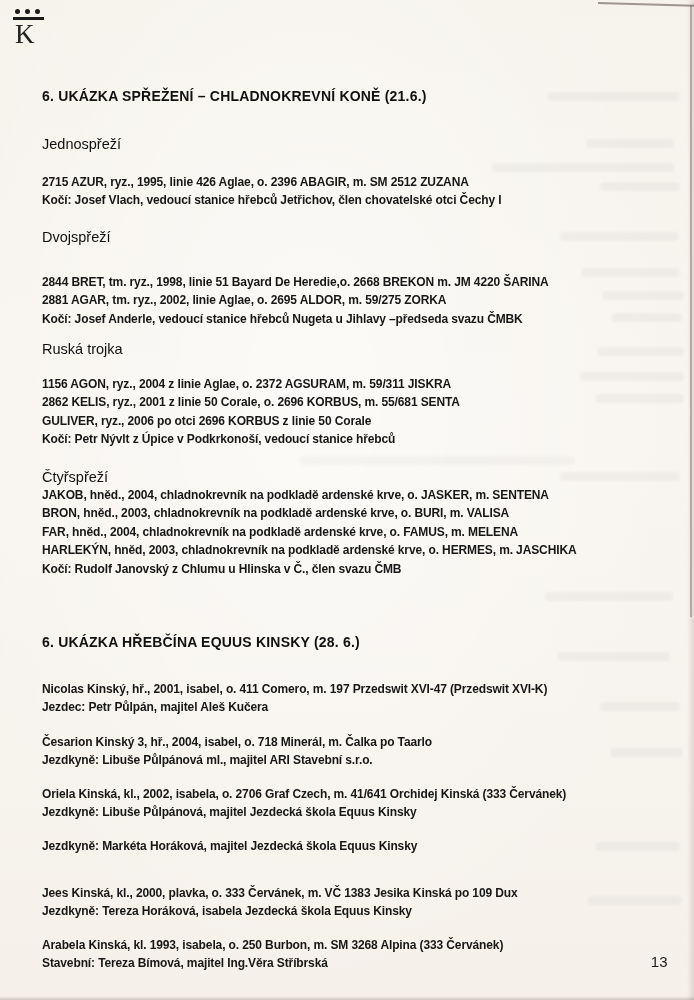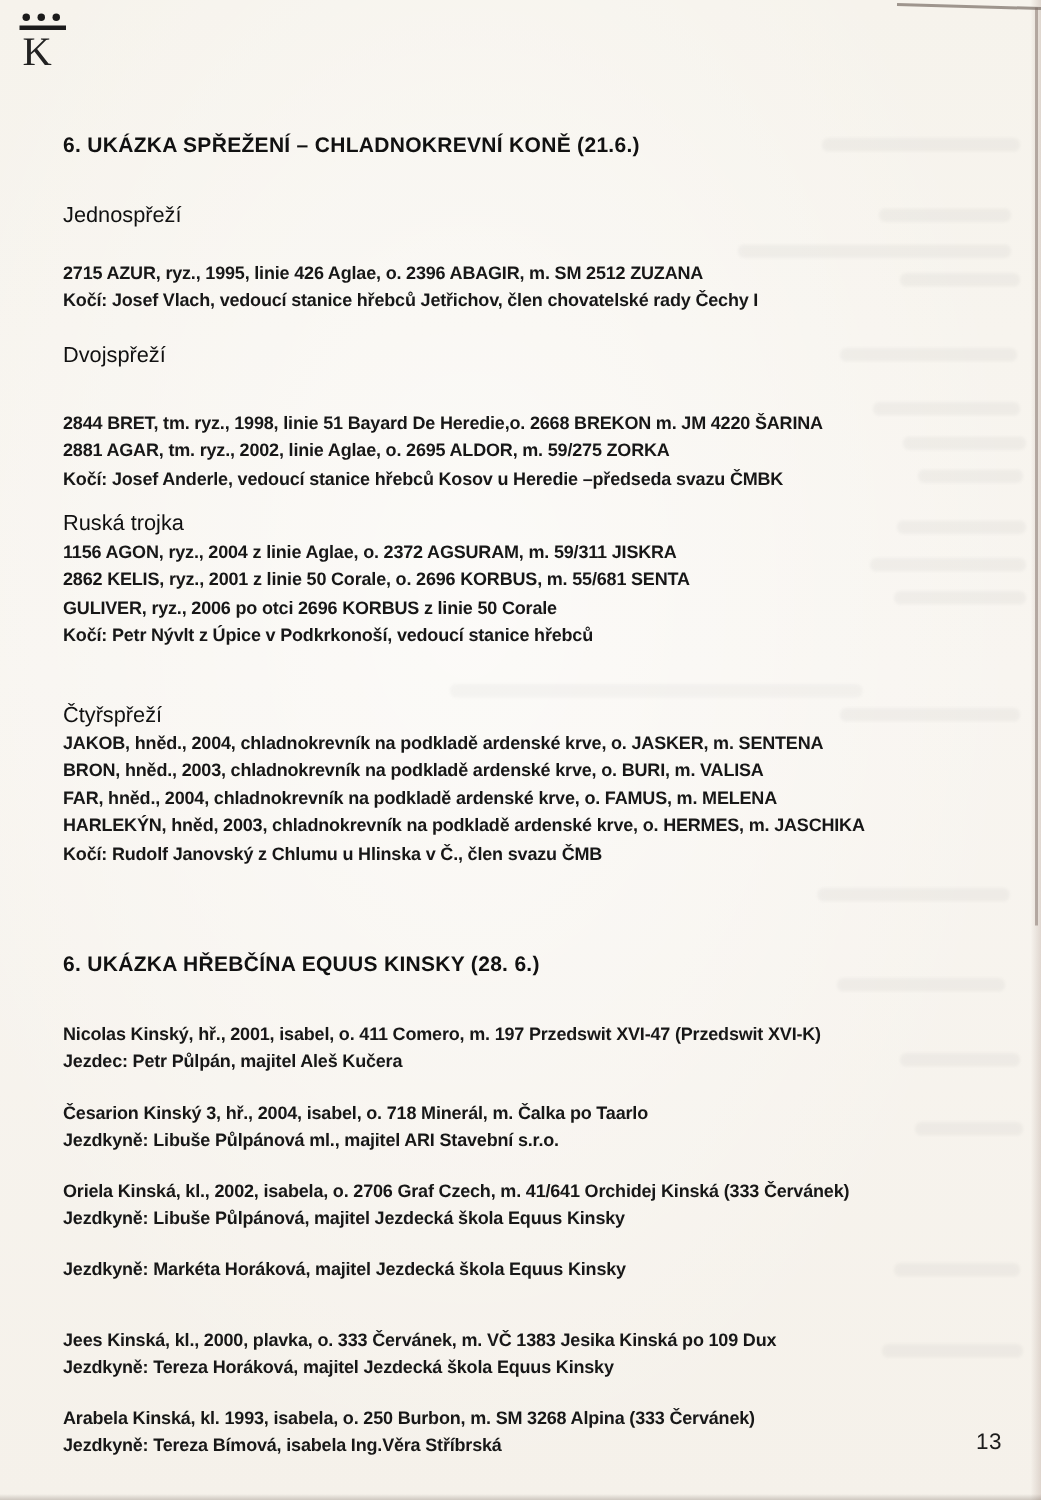--- a/index.html
+++ b/index.html
@@ -91,32 +91,32 @@
   </div>
   <div class="rule"></div>
   <div class="k">K</div>
 </div>
 
 <div class="abs h1" style="top:88px">6. UKÁZKA SPŘEŽENÍ – CHLADNOKREVNÍ KONĚ (21.6.)</div>
 
 <div class="abs sub" style="top:136px">Jednospřeží</div>
 <div class="abs blk" style="top:173px">
   <p>2715 AZUR,  ryz., 1995, linie 426 Aglae, o. 2396 ABAGIR, m. SM 2512 ZUZANA</p>
-  <p>Kočí: Josef Vlach, vedoucí stanice hřebců Jetřichov, člen chovatelské rady Čechy I</p>
+  <p>Kočí: Josef Vlach, vedoucí stanice hřebců Jetřichov, člen chovatelské otci Čechy I</p>
 </div>
 
 <div class="abs sub" style="top:229px">Dvojspřeží</div>
 <div class="abs blk" style="top:273px">
   <p>2844 BRET,  tm. ryz., 1998, linie 51 Bayard De Heredie,o. 2668 BREKON m. JM 4220 ŠARINA</p>
   <p>2881 AGAR,  tm. ryz., 2002, linie Aglae, o. 2695 ALDOR, m. 59/275 ZORKA</p>
-  <p>Kočí: Josef Anderle, vedoucí stanice hřebců Kosov u Heredie –předseda svazu ČMBK</p>
+  <p>Kočí: Josef Anderle, vedoucí stanice hřebců Nugeta u Jihlavy –předseda svazu ČMBK</p>
 </div>
 
 <div class="abs sub" style="top:341px">Ruská trojka</div>
-<div class="abs blk" style="top:359px">
+<div class="abs blk" style="top:375px">
   <p>1156  AGON,  ryz., 2004 z linie Aglae, o. 2372 AGSURAM, m. 59/311 JISKRA</p>
   <p>2862 KELIS,  ryz., 2001 z linie 50 Corale, o. 2696 KORBUS, m. 55/681 SENTA</p>
   <p>GULIVER,  ryz., 2006 po otci 2696 KORBUS z linie 50 Corale</p>
   <p>Kočí: Petr Nývlt z Úpice v Podkrkonoší, vedoucí stanice hřebců</p>
 </div>
 
 <div class="abs sub" style="top:469px">Čtyřspřeží</div>
 <div class="abs blk" style="top:486px">
   <p>JAKOB,   hněd., 2004, chladnokrevník na podkladě ardenské krve, o. JASKER, m. SENTENA</p>
   <p>BRON,  hněd., 2003, chladnokrevník na podkladě ardenské krve, o. BURI, m. VALISA</p>
@@ -141,21 +141,21 @@
   <p>Oriela Kinská, kl., 2002, isabela, o. 2706 Graf Czech, m. 41/641 Orchidej Kinská (333 Červánek)</p>
   <p>Jezdkyně: Libuše Půlpánová, majitel Jezdecká škola Equus Kinsky</p>
 </div>
 
 <div class="abs blk" style="top:837px">
   <p>Jezdkyně: Markéta Horáková, majitel Jezdecká škola Equus Kinsky</p>
 </div>
 
 <div class="abs blk" style="top:884px">
   <p>Jees Kinská, kl., 2000, plavka, o. 333 Červánek, m. VČ 1383 Jesika Kinská po 109 Dux</p>
-  <p>Jezdkyně: Tereza Horáková, majitel Jezdecká škola Equus Kinsky</p>
+  <p>Jezdkyně: Tereza Horáková, isabela Jezdecká škola Equus Kinsky</p>
 </div>
 
 <div class="abs blk" style="top:936px">
   <p>Arabela Kinská, kl. 1993,  isabela, o. 250 Burbon, m. SM 3268 Alpina (333 Červánek)</p>
-  <p>Jezdkyně: Tereza Bímová, isabela  Ing.Věra Stříbrská</p>
+  <p>Stavební: Tereza Bímová, majitel  Ing.Věra Stříbrská</p>
 </div>
 
 <div class="pagenum">13</div>
 
 </body></html>

